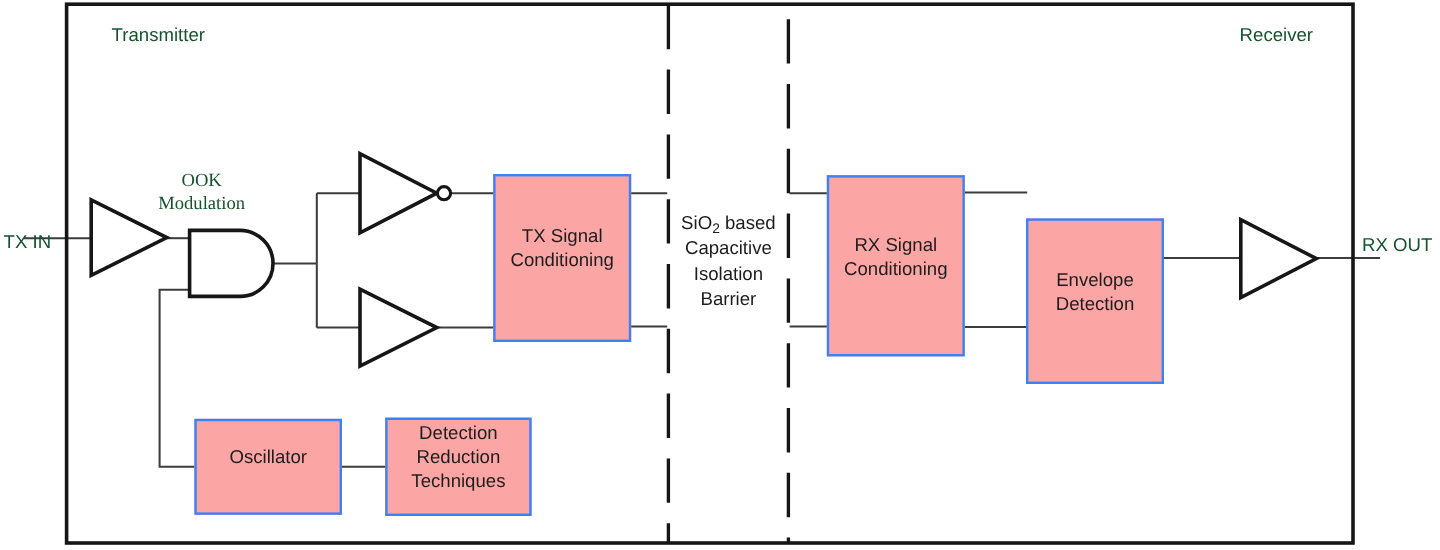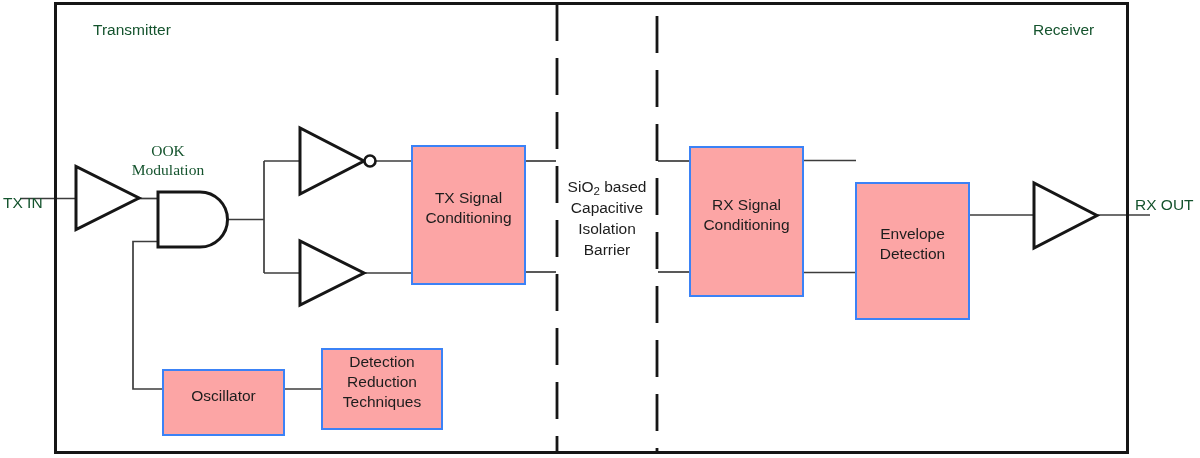--- a/index.html
+++ b/index.html
@@ -50,21 +50,21 @@
     justify-content: center;
     text-align: center;
     font-size: 15.5px;
     line-height: 20px;
     white-space: pre-line;
     padding-bottom: 14px;
   }
   .block-tx   { left: 411px; top: 145px; width: 115px; height: 140px; }
   .block-rx   { left: 689px; top: 146px; width: 115px; height: 151px; }
   .block-env  { left: 855px; top: 146px; width: 115px; height: 138px; margin-top: 36px; }
-  .block-osc  { left: 162px; top: 369px; width: 123px; height: 67px;  }
+  .block-osc  { left: 162px; top: 349px; width: 123px; height: 80px;  }
   .block-emis { left: 321px; top: 348px; width: 122px; height: 82px;  }
   .barrier-label {
     position: absolute;
     left: 545px;
     top: 176px;
     width: 124px;
     text-align: center;
     font-size: 15.5px;
     line-height: 21px;
     color: #1d1d1d;

